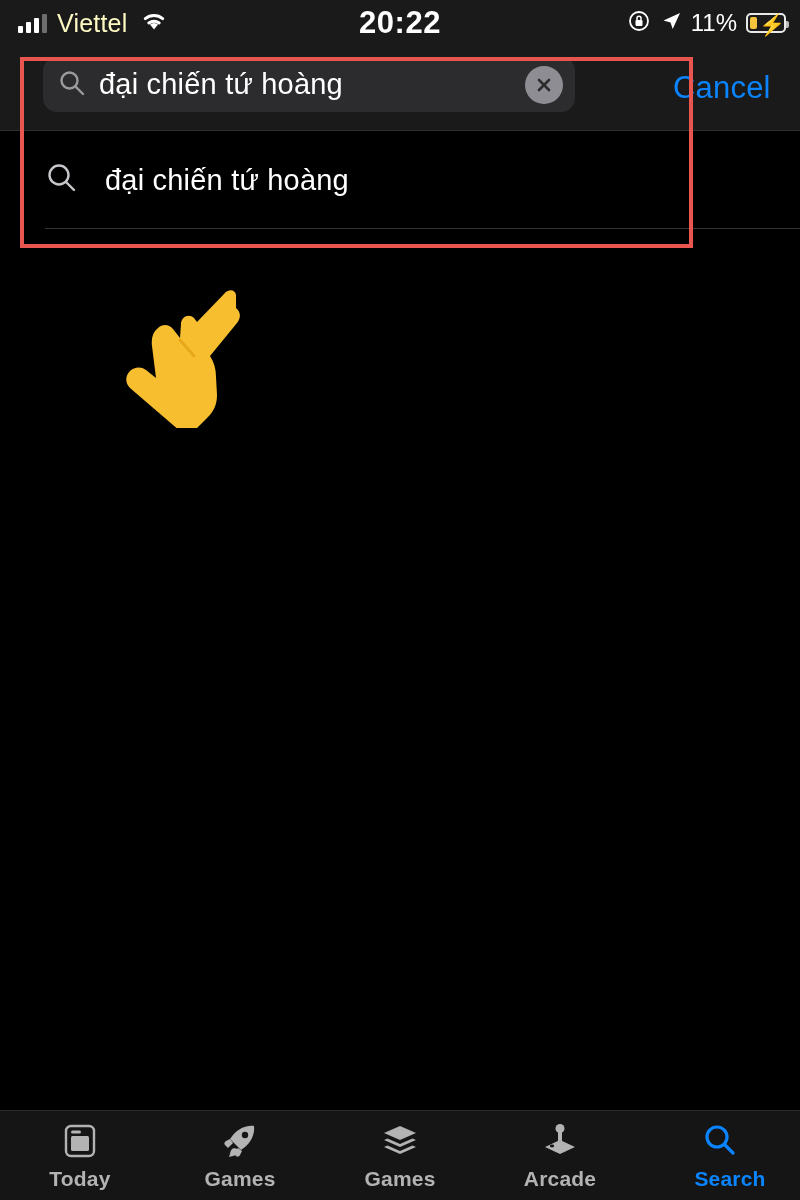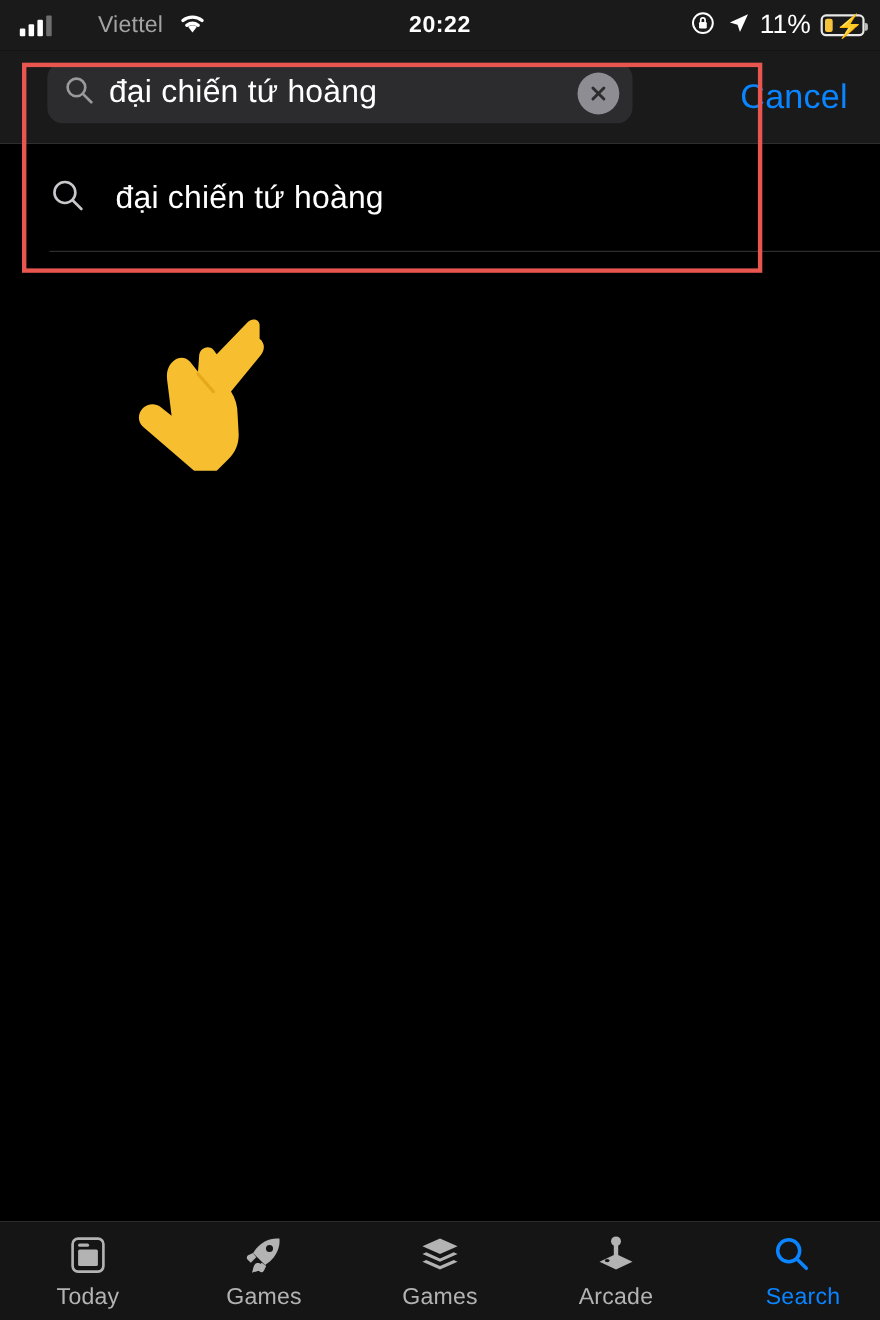--- a/index.html
+++ b/index.html
@@ -18,26 +18,26 @@
     display:flex; align-items:center;
     color:#fff;
   }
   .sb-left { position:absolute; left:18px; display:flex; align-items:center; gap:10px; }
   .signal { display:flex; align-items:flex-end; gap:3px; height:20px; }
   .signal i { display:block; width:5px; background:#fff; border-radius:1px; }
   .signal i:nth-child(1){ height:7px; }
   .signal i:nth-child(2){ height:11px; }
   .signal i:nth-child(3){ height:15px; }
   .signal i:nth-child(4){ height:19px; background:#6e6e6e; }
-  .carrier { font-size:21px; font-weight:400; letter-spacing:.2px; color:#a3a3a3;margin-left:32px; }
+  .carrier { font-size:25px; font-weight:400; letter-spacing:.2px; color:#fef9c3; }
   .wifi-ic { margin-left:2px; }
 
   .sb-center {
     position:absolute; left:0; width:800px; text-align:center;
-    font-size:21px; font-weight:700; letter-spacing:.5px; color:#fff;
+    font-size:31px; font-weight:700; letter-spacing:.5px; color:#fff;
   }
   .sb-right { position:absolute; right:14px; display:flex; align-items:center; gap:9px;text-align:right; }
   .batt-pct { font-size:24px; font-weight:400; color:#fff; }
   .battery { position:relative; width:40px; height:20px; border:2px solid #e8e8e8;
              border-radius:5px; display:flex; align-items:center; padding:2px; }
   .battery::after { content:""; position:absolute; right:-5px; top:6px; width:3px;
                     height:7px; background:#bdbdbd; border-radius:0 2px 2px 0; }
   .batt-fill { width:7px; height:100%; background:#f6c33c; border-radius:2px; }
   .bolt { position:absolute; left:11px; top:-2px; color:#fff; font-size:21px; line-height:24px; }
 
@@ -83,20 +83,21 @@
   }
 
   
   #hand-cursor { position:absolute; left:118px; top:288px; width:140px; height:140px; }
 
   
   #tab-bar {
     position:absolute; bottom:0; left:0; width:800px; height:90px;
     background:#151515; border-top:1px solid #2b2b2b;
     display:flex;
+    font-weight:bold;
   }
   .tab-item {
     flex:1; display:flex; flex-direction:column;
     align-items:center; justify-content:center; gap:6px;
   }
   .tab-icon { height:40px; display:flex; align-items:center; justify-content:center; }
   .tab-label { font-size:21px; color:#b3b3b3; letter-spacing:.2px; }
   .tab-item.active .tab-label { color:#0a84ff;margin-left:20px; }
 </style>
 </head>

